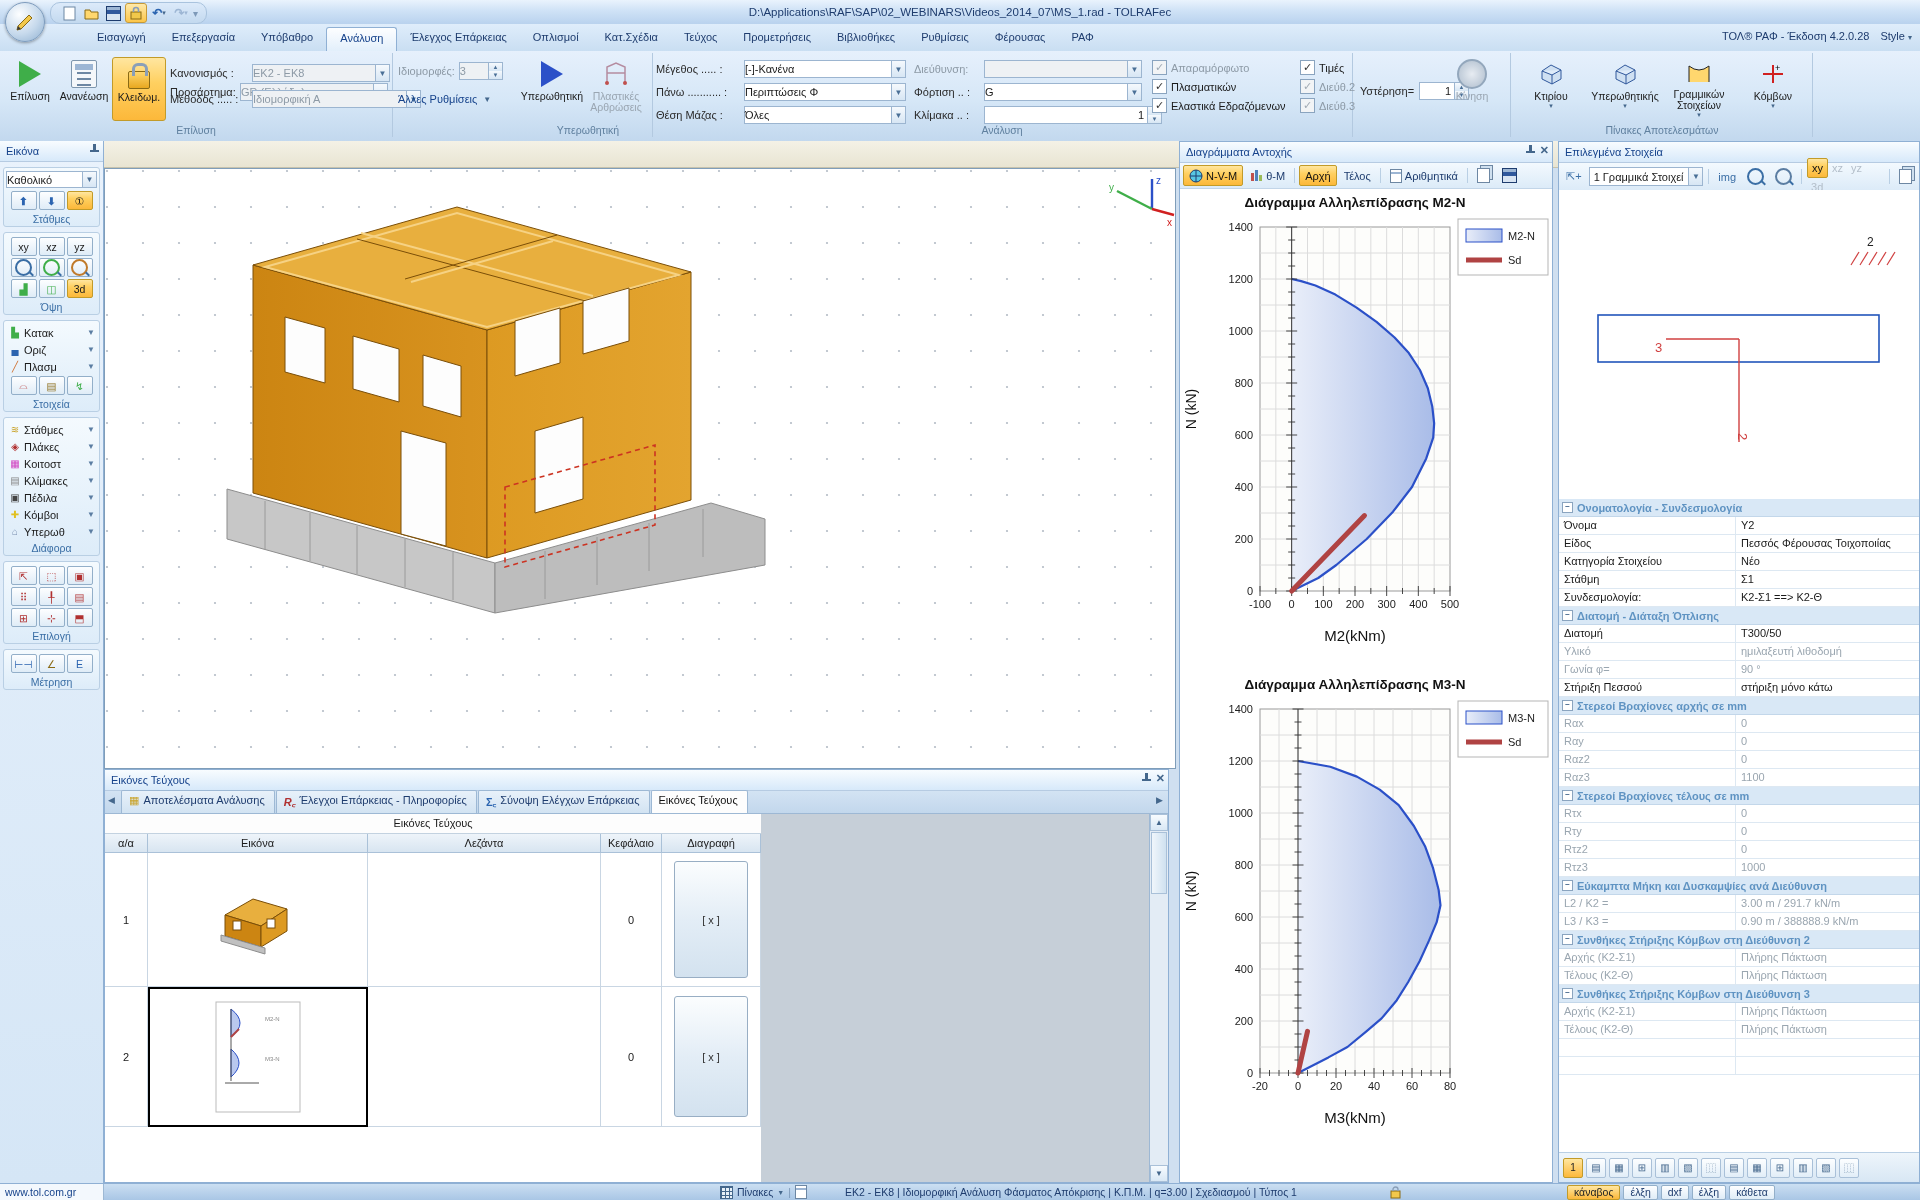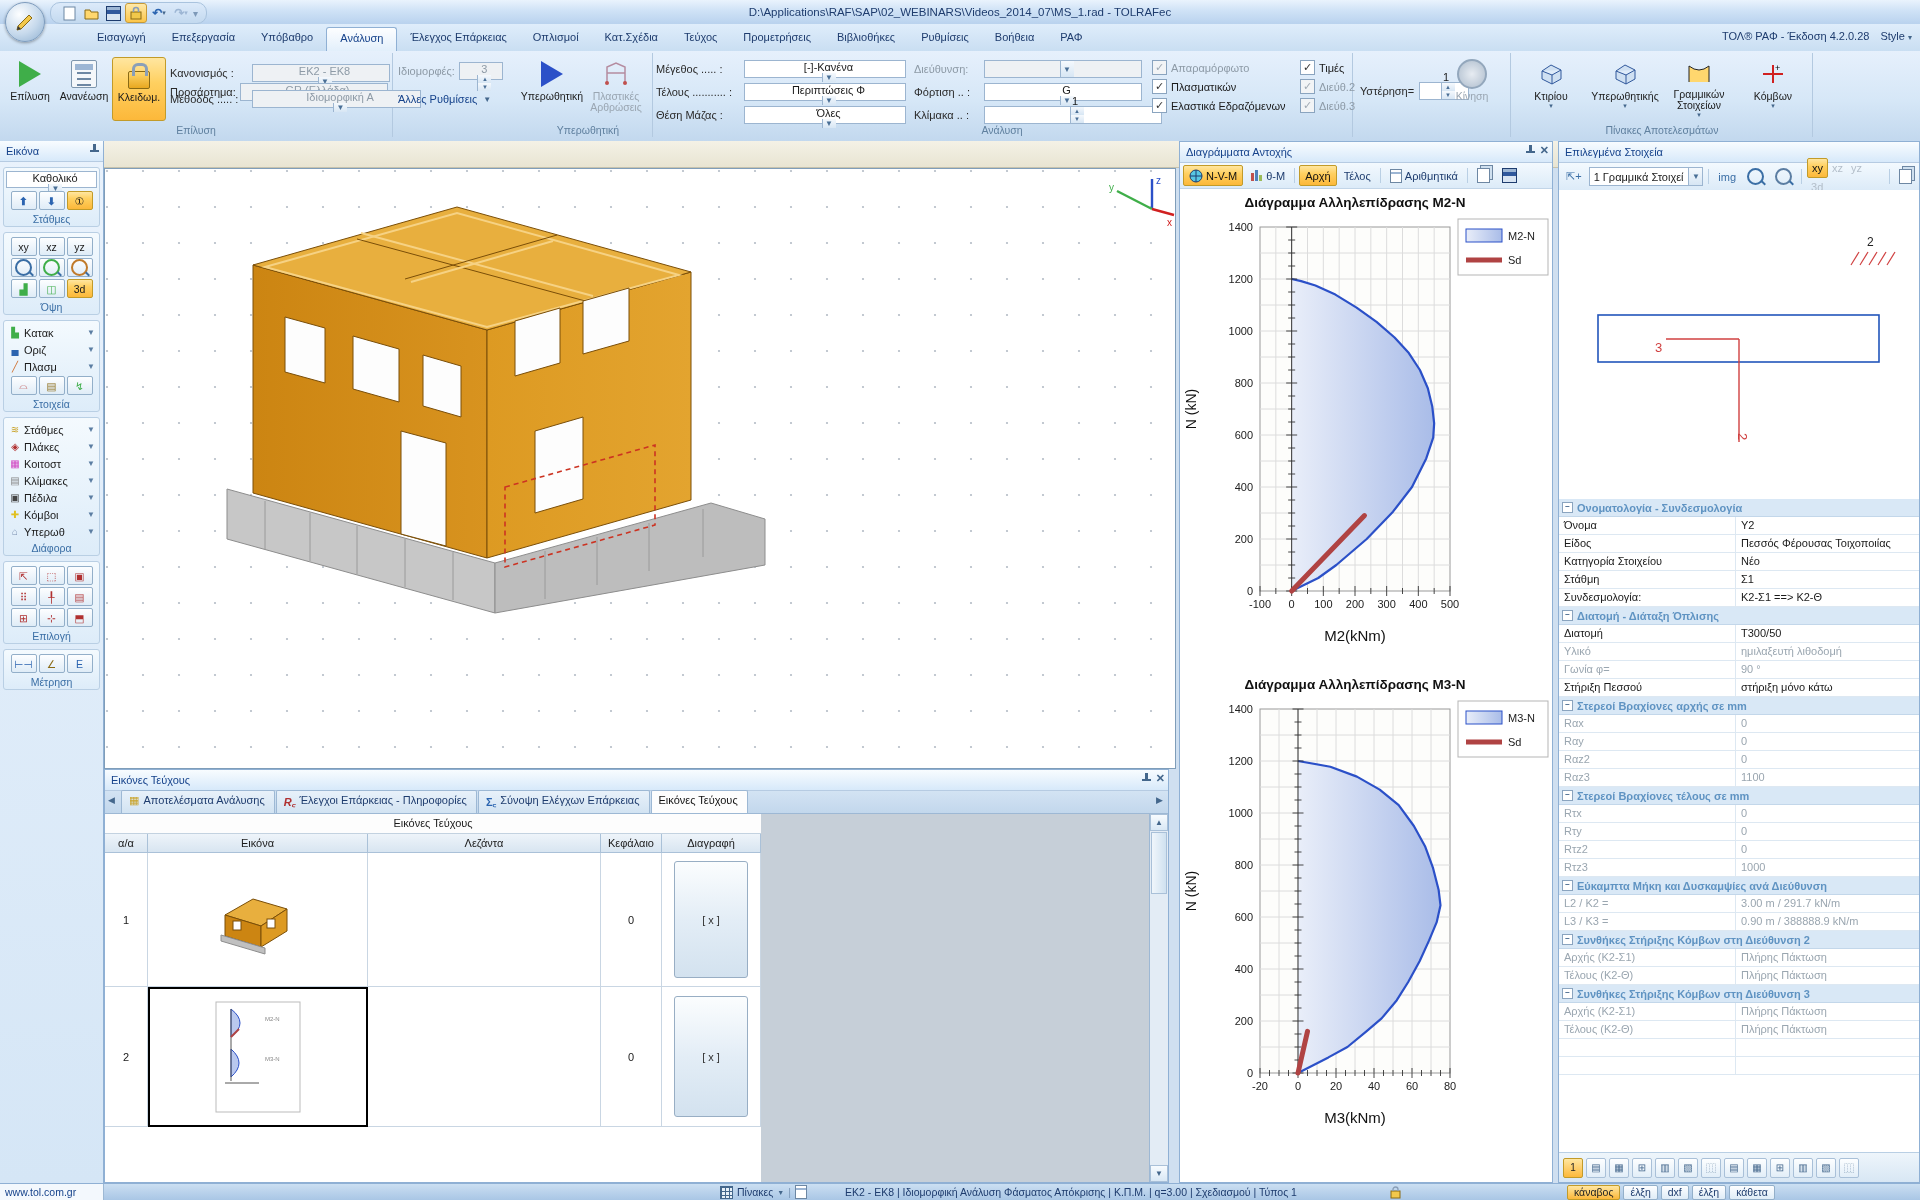--- a/index.html
+++ b/index.html
@@ -35,21 +35,21 @@
   .rgroup-label{position:absolute;bottom:1px;left:0;right:0;text-align:center;color:#60809f;font-size:10.5px;}
   .bigbtn{position:absolute;top:4px;width:52px;height:62px;display:flex;flex-direction:column;
     align-items:center;justify-content:flex-start;border-radius:3px;text-align:center;}
   .bigbtn .glyph{height:34px;display:flex;align-items:center;justify-content:center;}
   .bigbtn .lbl{font-size:10.5px;line-height:11px;color:#1a1a1a;}
   .bigbtn.orange{background:linear-gradient(#ffe6a0,#ffd060 40%,#fcb83a);border:1px solid #c29b29;}
   .bigbtn.dim .lbl{color:#9aa6b2;}
   .rfield{position:absolute;height:20px;display:flex;align-items:center;}
   .flabel{color:#2a2a2a;white-space:nowrap;}
   .rsel{background:#fff;border:1px solid #9cb5d0;height:18px;display:flex;align-items:center;
-    justify-content:space-between;padding-left:7px;box-sizing:border-box;flex-direction:column;}
+    justify-content:space-between;padding-left:0;box-sizing:border-box;}
   .rsel.dis{background:#eef1f4;color:#8d9aa6;}
   .dd{width:13px;height:100%;background:linear-gradient(#f5f9fd,#d7e6f4);border-left:1px solid #9cb5d0;
     color:#4a6f96;font-size:8px;display:flex;align-items:center;justify-content:center;}
   .spin{width:13px;height:100%;border-left:1px solid #9cb5d0;display:flex;flex-direction:column;}
   .spin span{flex:1;font-size:6px;line-height:8px;text-align:center;color:#4a6f96;background:linear-gradient(#f5f9fd,#d7e6f4);}
   .chk{display:flex;gap:4px;height:19px;align-items:center;}
   .box{width:13px;height:13px;background:#fff;border:1px solid #8aa4bf;font-size:11px;line-height:12px;
     text-align:center;color:#333;}
   .chk.dim .box{color:#a0aab4;background:#f2f4f6;}
   .chk.dim .clabel{color:#8d9aa6;}
@@ -231,21 +231,21 @@
         <div class="mtab">Επεξεργασία</div>
         <div class="mtab">Υπόβαθρο</div>
         <div class="mtab active">Ανάλυση</div>
         <div class="mtab">Έλεγχος Επάρκειας</div>
         <div class="mtab">Οπλισμοί</div>
         <div class="mtab">Κατ.Σχέδια</div>
         <div class="mtab">Τεύχος</div>
         <div class="mtab">Προμετρήσεις</div>
         <div class="mtab">Βιβλιοθήκες</div>
         <div class="mtab">Ρυθμίσεις</div>
-        <div class="mtab">Βοήθεια</div>
+        <div class="mtab">Φέρουσας</div>
         <div class="mtab">ΡΑΦ</div>
       </div>
     <div class="brand">
       <span>ΤΟΛ® ΡΑΦ - Έκδοση 4.2.0.28</span>
       <span style="margin-left:8px">Style</span>
       <span style="font-size:8px;color:#44678c">▾</span>
     </div>
   </div>
 
   <div class="ribbon">
@@ -330,21 +330,21 @@
 
     <div class="rgroup" style="left:652px;width:700px">
       <div class="rfield" style="left:4px;top:6px;width:250px">
         <span class="flabel" style="width:88px">Μέγεθος ..... :</span>
         <span class="rsel" style="flex:1">
             <span>[-]-Κανένα</span>
             <span class="dd">▼</span>
           </span>
       </div>
       <div class="rfield" style="left:4px;top:29px;width:250px">
-        <span class="flabel" style="width:88px">Τέλους ........... :</span>
+        <span class="flabel" style="width:88px">Πάνω ........... :</span>
         <span class="rsel" style="flex:1">
             <span>Περιπτώσεις Φ</span>
             <span class="dd">▼</span>
           </span>
       </div>
       <div class="rfield" style="left:4px;top:52px;width:250px">
         <span class="flabel" style="width:88px">Θέση Μάζας :</span>
         <span class="rsel" style="flex:1">
             <span>Όλες</span>
             <span class="dd">▼</span>

